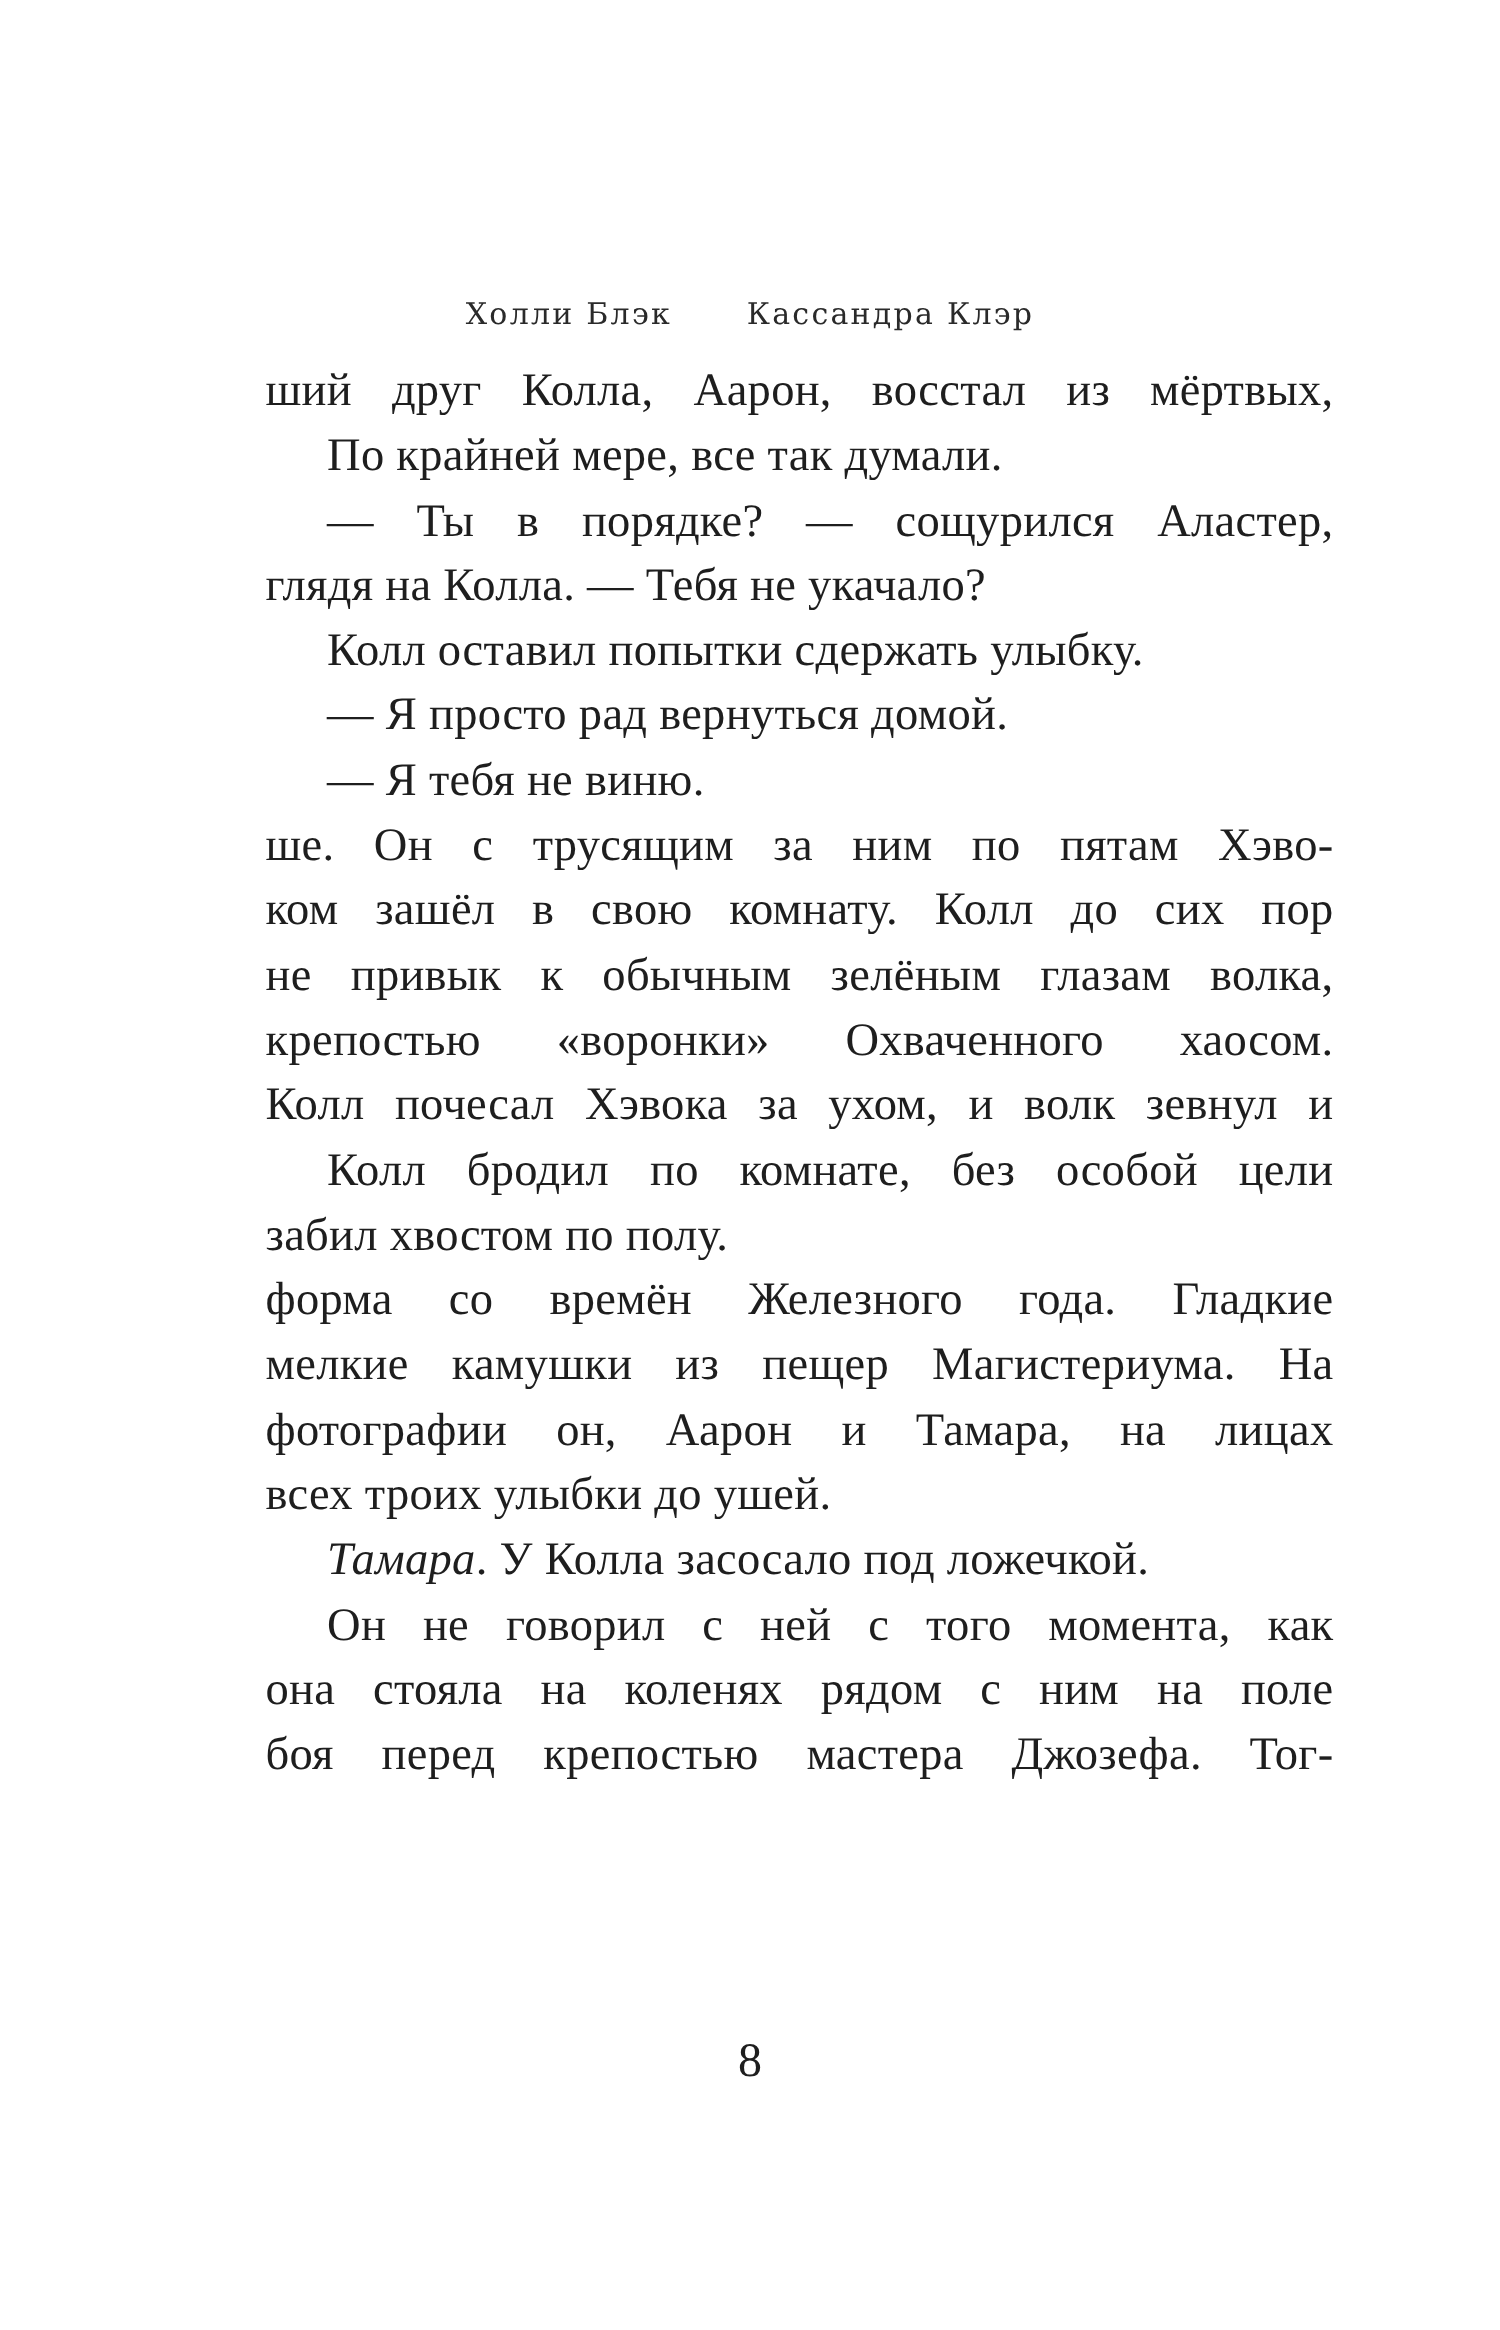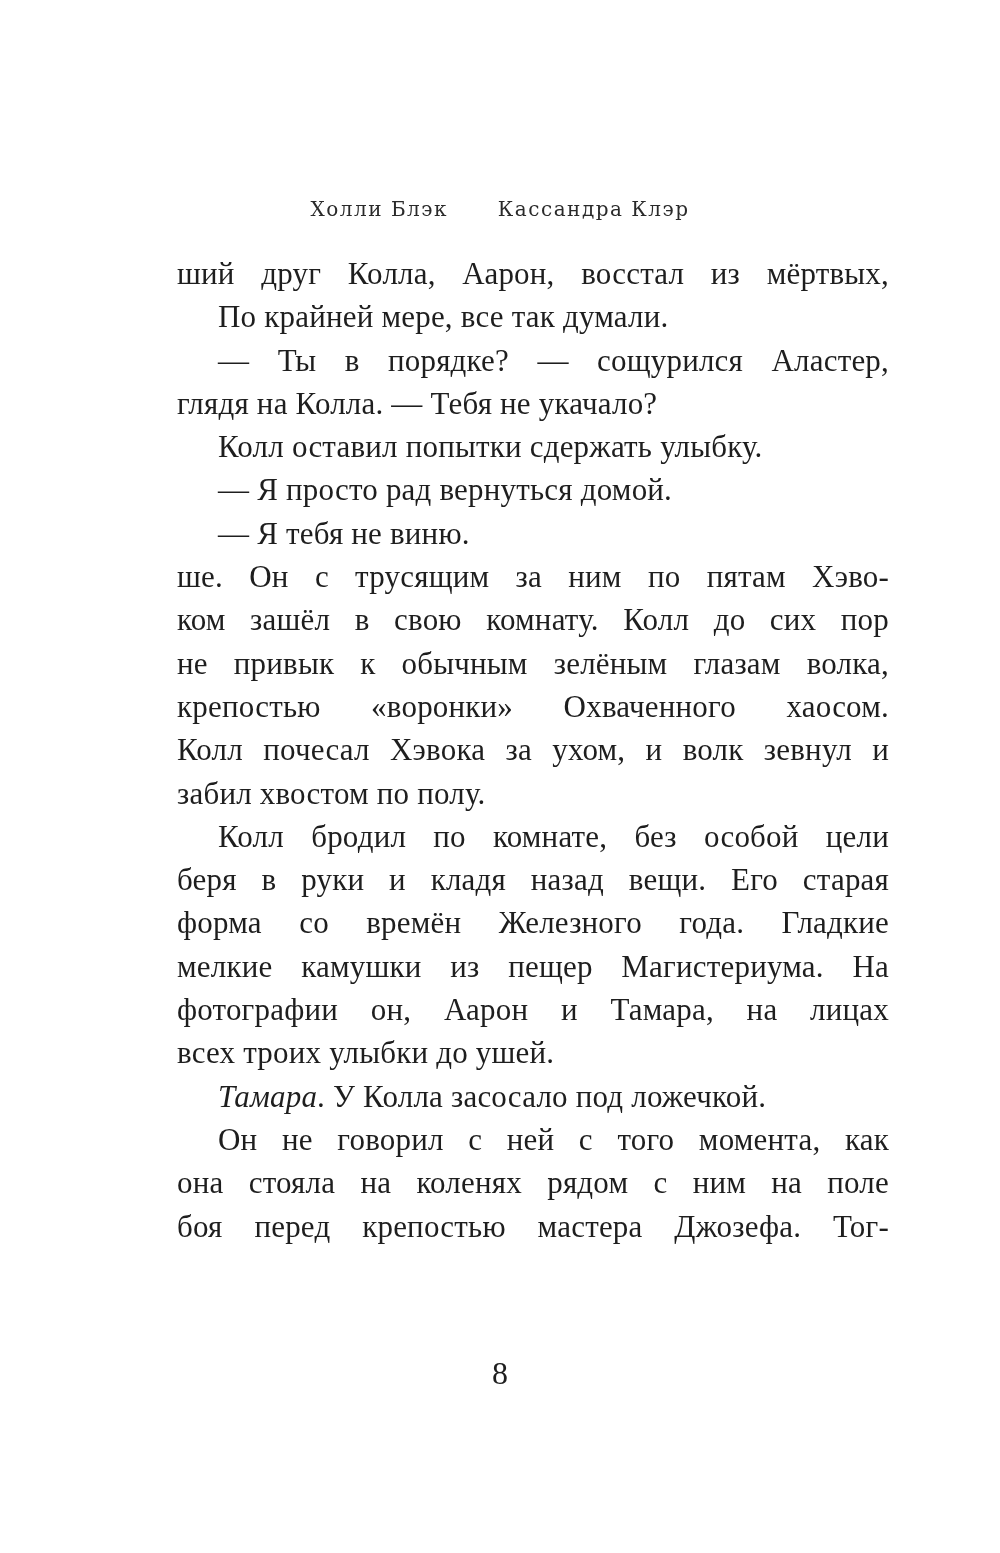--- a/index.html
+++ b/index.html
@@ -29,21 +29,21 @@
       margin-top: 33px;
     }
     .running-header .author {
       display: inline-block;
     }
     .running-header .author-2 {
       margin-left: 42px;
     }
     .page-body {
       position: absolute;
-      top: 252px;
+      top: 238px;
       left: 177px;
       width: 712px;
       font-family: Liberation Serif, serif;
     }
     .line {
       height: 43.3px;
       line-height: 43.3px;
       font-size: 31px;
       white-space: nowrap;
       text-align: justify;
@@ -83,23 +83,22 @@
   <div class="line indent"><span>— Ты в порядке? — сощурился Аластер,</span></div>
   <div class="line last"><span>глядя на Колла. — Тебя не укачало?</span></div>
   <div class="line indent last"><span>Колл оставил попытки сдержать улыбку.</span></div>
   <div class="line indent last"><span>— Я просто рад вернуться домой.</span></div>
   <div class="line indent last"><span>— Я тебя не виню.</span></div>
   <div class="line"><span>ше. Он с трусящим за ним по пятам Хэво-</span></div>
   <div class="line"><span>ком зашёл в свою комнату. Колл до сих пор</span></div>
   <div class="line"><span>не привык к обычным зелёным глазам волка,</span></div>
   <div class="line"><span>крепостью «воронки» Охваченного хаосом.</span></div>
   <div class="line"><span>Колл почесал Хэвока за ухом, и волк зевнул и</span></div>
+  <div class="line indent"><span>Колл бродил по комнате, без особой цели</span></div>
   <div class="line last"><span>забил хвостом по полу.</span></div>
-  <div class="line indent"><span>Колл бродил по комнате, без особой цели</span></div>
-  <div class="line"><span>беря в руки и кладя назад вещи. Его старая</span></div>
   <div class="line"><span>форма со времён Железного года. Гладкие</span></div>
   <div class="line"><span>мелкие камушки из пещер Магистериума. На</span></div>
   <div class="line"><span>фотографии он, Аарон и Тамара, на лицах</span></div>
   <div class="line last"><span>всех троих улыбки до ушей.</span></div>
   <div class="line indent last"><span class="it">Тамара</span><span>. У Колла засосало под ложечкой.</span></div>
   <div class="line indent"><span>Он не говорил с ней с того момента, как</span></div>
   <div class="line"><span>она стояла на коленях рядом с ним на поле</span></div>
   <div class="line"><span>боя перед крепостью мастера Джозефа. Тог-</span></div>
 </div>
 

